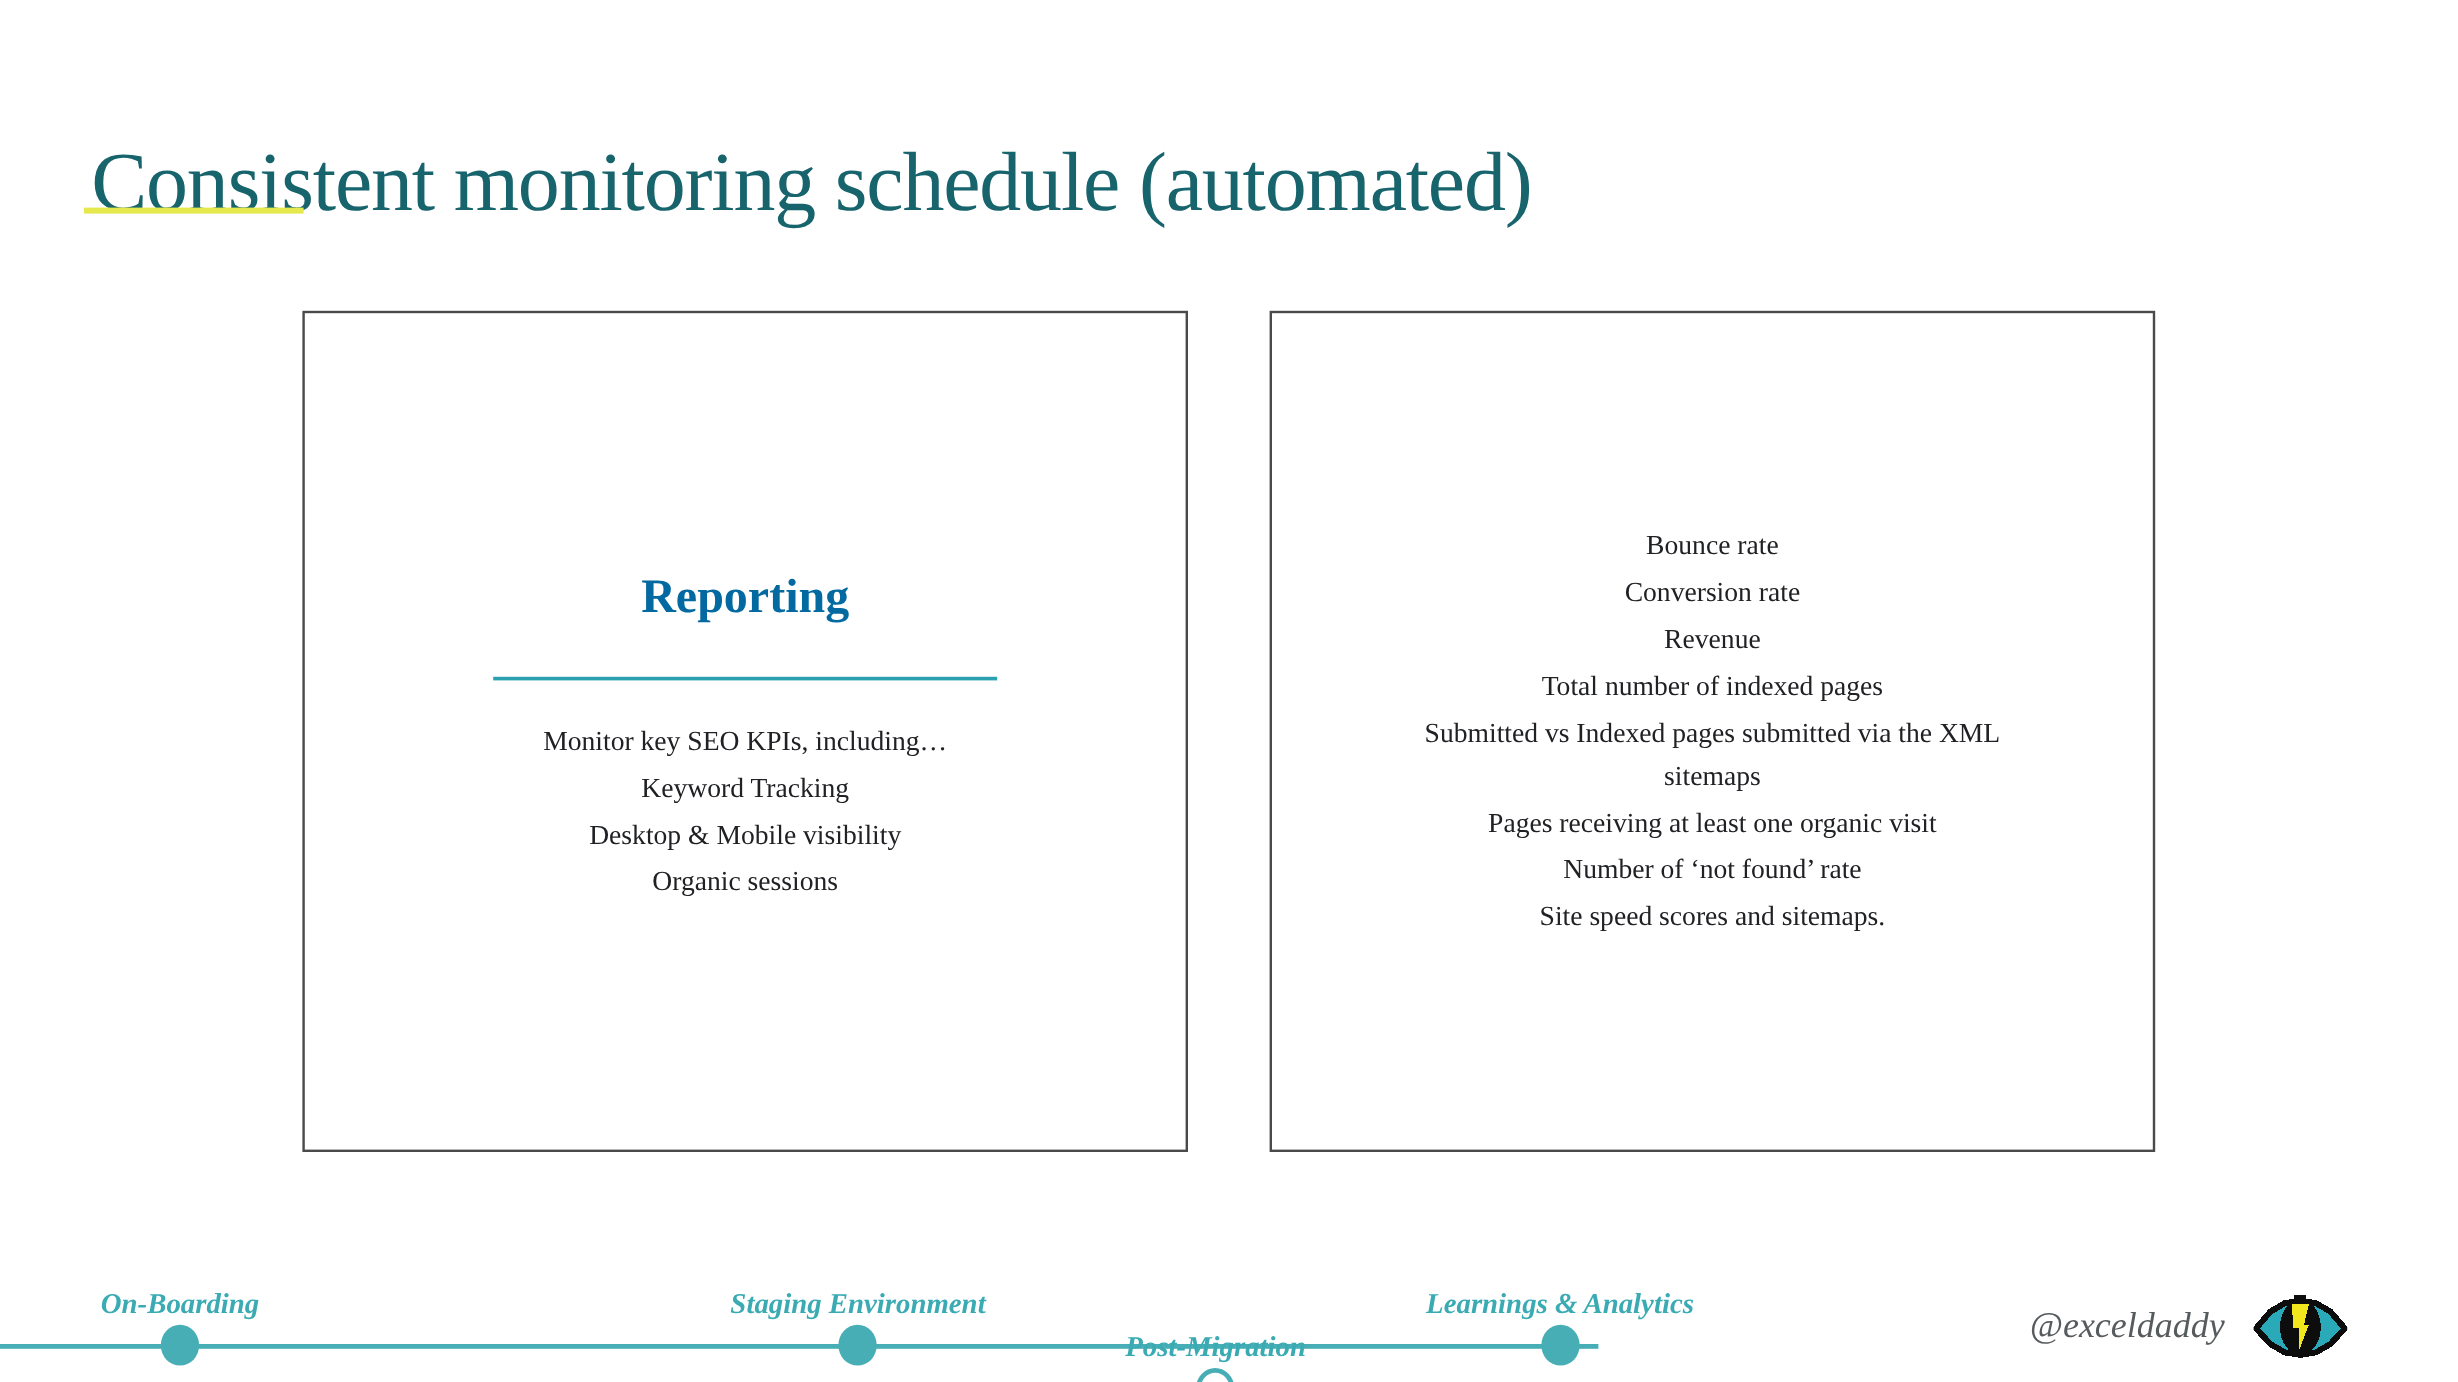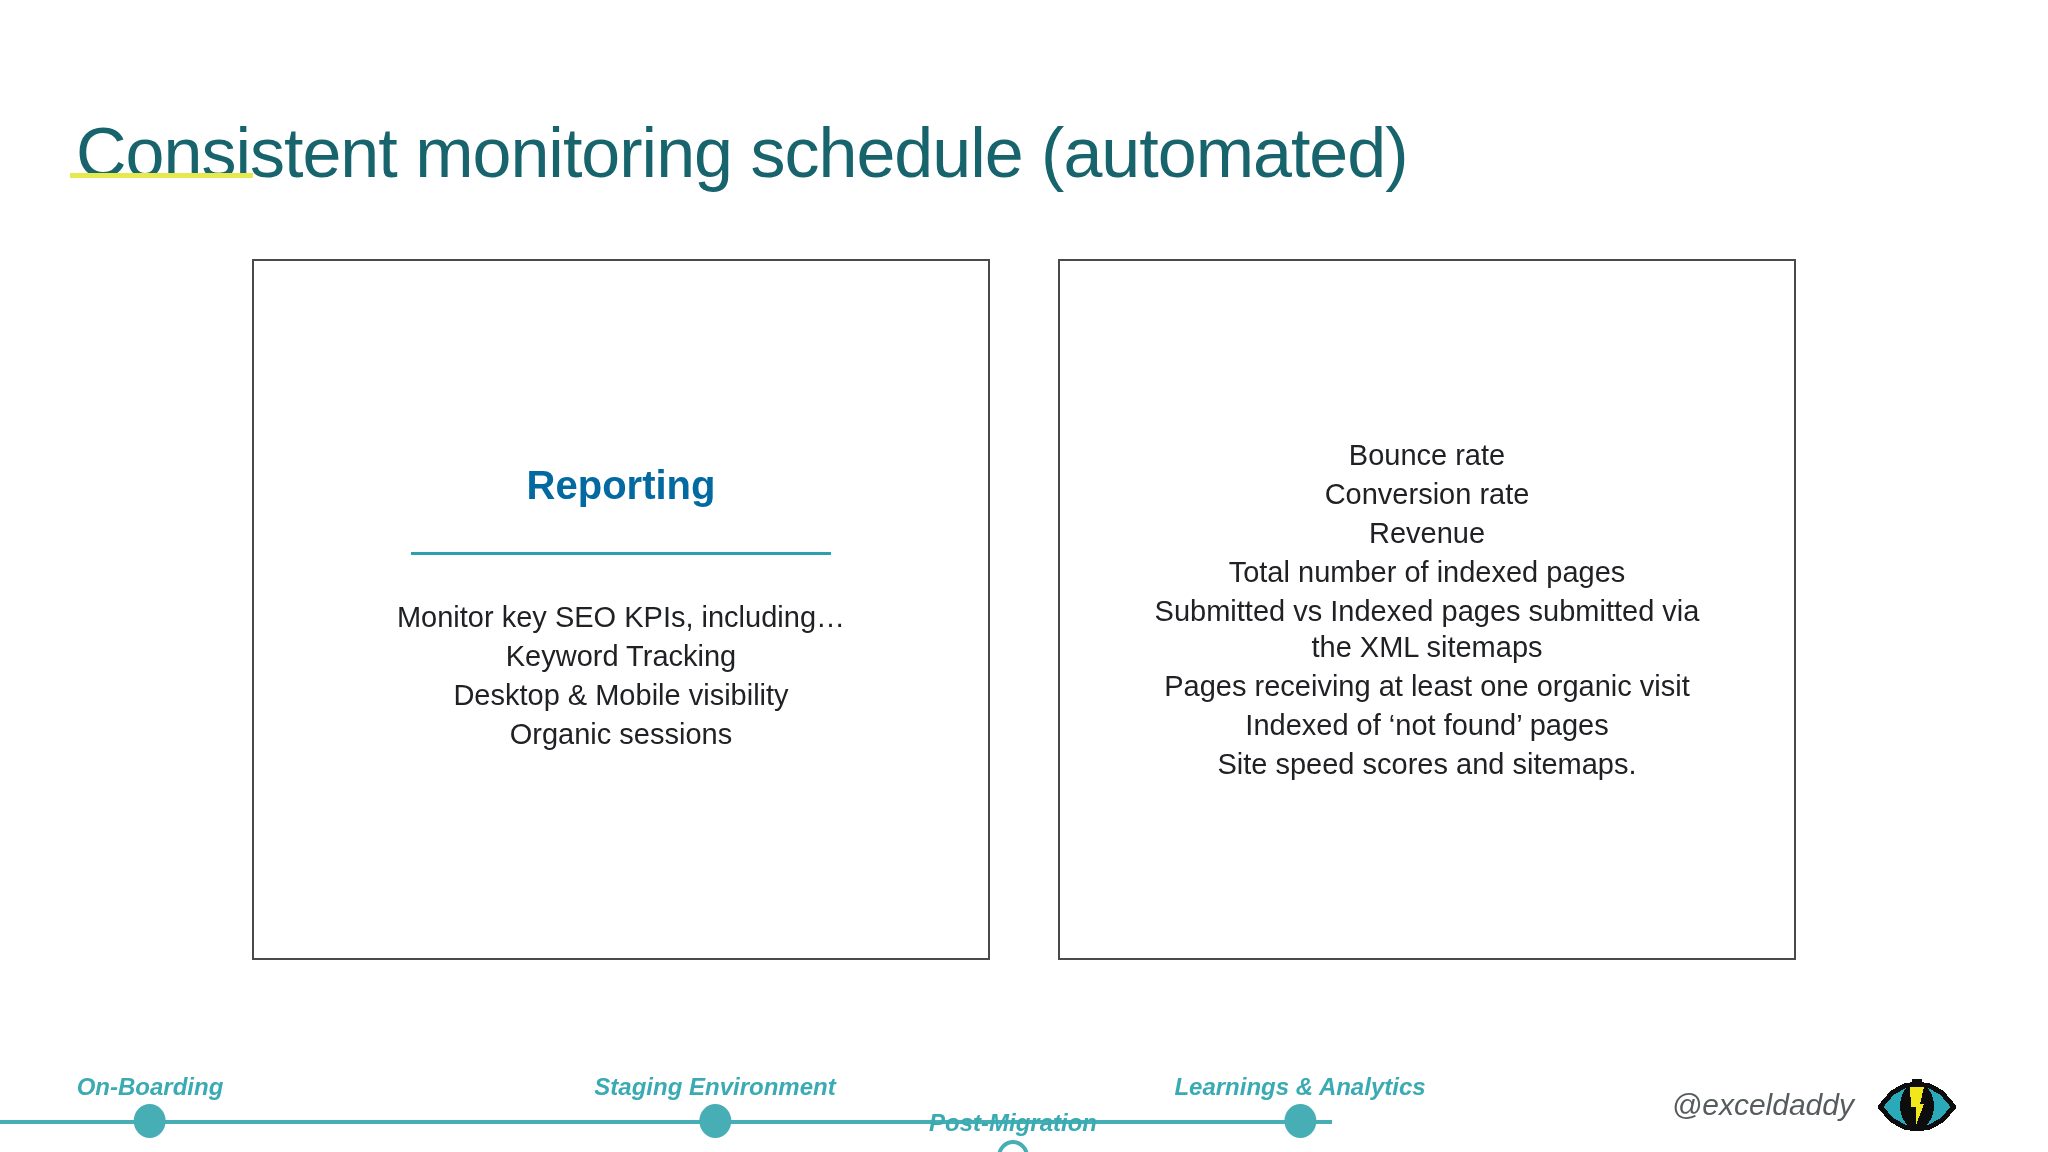--- a/index.html
+++ b/index.html
@@ -1,20 +1,20 @@
 <!DOCTYPE html>
 <html><head>
 <meta charset="utf-8">
 <style>
   html,body{margin:0;padding:0;}
   body{
     width:2048px;height:1152px;background:#fff;overflow:hidden;
     font-family:"Liberation Sans","DejaVu Sans",sans-serif;
   }
-  .slide{position:relative;width:2048px;height:1014px;background:#ffffff;}
+  .slide{position:relative;width:2048px;height:1014px;background:#ffffff;font-family:Liberation Serif, serif;}
 
   
   .slide-title{
     position:absolute;left:76px;top:66px;
     font-size:70px;font-weight:400;letter-spacing:-1px;
     color:#17646d;white-space:nowrap;
   }
   .title-underline{
     position:absolute;left:70px;top:173px;width:183px;height:5px;
     background:#e5e94e;
@@ -29,22 +29,22 @@
   .card-left{left:252px;}
   .card-right{left:1058px;}
   .card-heading{
     font-size:40px;font-weight:700;color:#0369a1;margin:10px 0 0 0;
   }
   .card-divider{
     width:420px;height:3px;background:#2ba0af;border:none;
     margin:44px 0 30px 0;
   }
   .card-list{
-    list-style:none;margin:11px;padding:0;text-align:center;
-    font-size:29px;line-height:36px;color:#202124;
+    list-style:none;margin:0;padding:0;text-align:center;
+    font-size:23px;line-height:36px;color:#202124;
   }
   .card-list li{margin:3px 0;}
   .card-right .card-list{max-width:545px;}
 
   
   .timeline-line{
     position:absolute;left:0;top:1120px;width:1332px;height:4px;
     background:#48aeb5;
   }
   .milestone{
@@ -90,21 +90,21 @@
   </div>
 
   <div class="card card-right">
     <ul class="card-list">
         <li>Bounce rate</li>
         <li>Conversion rate</li>
         <li>Revenue</li>
         <li>Total number of indexed pages</li>
         <li>Submitted vs Indexed pages submitted via the XML sitemaps</li>
         <li>Pages receiving at least one organic visit</li>
-        <li>Indexed of ‘not found’ pages</li>
+        <li>Number of ‘not found’ rate</li>
         <li>Site speed scores and sitemaps.</li>
       </ul>
   </div>
 
   <div class="timeline-line"></div>
 
   <div class="milestone ms-0">
     <div class="ms-label">On-Boarding</div>
     <div class="ms-dot"></div>
   </div>

